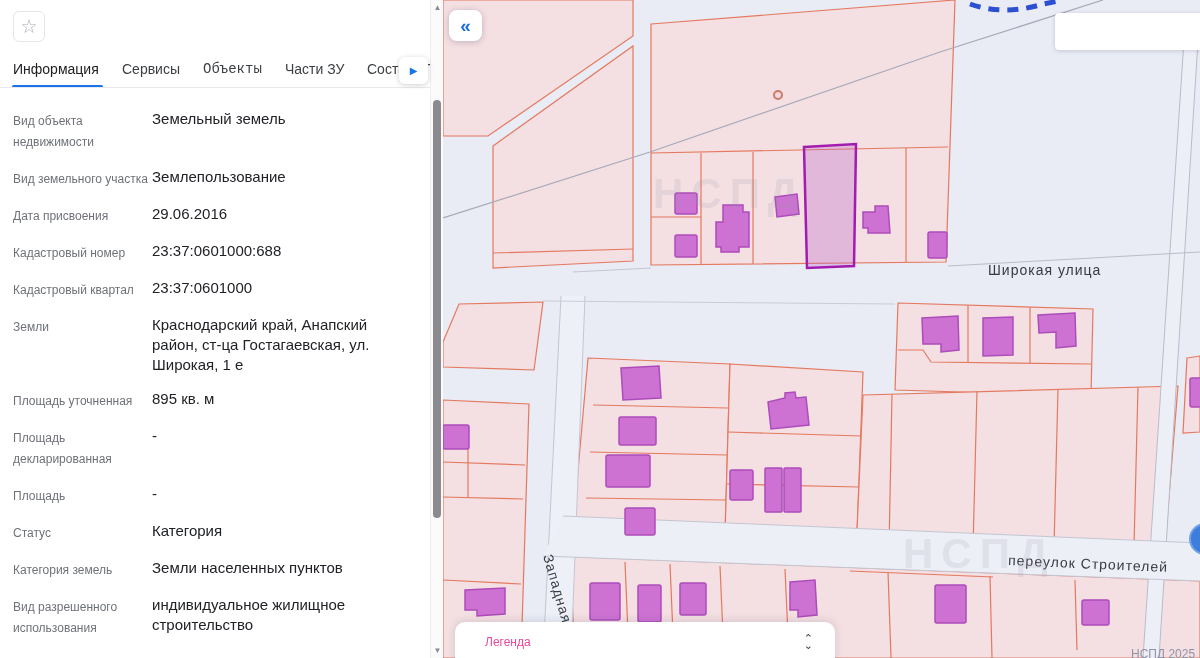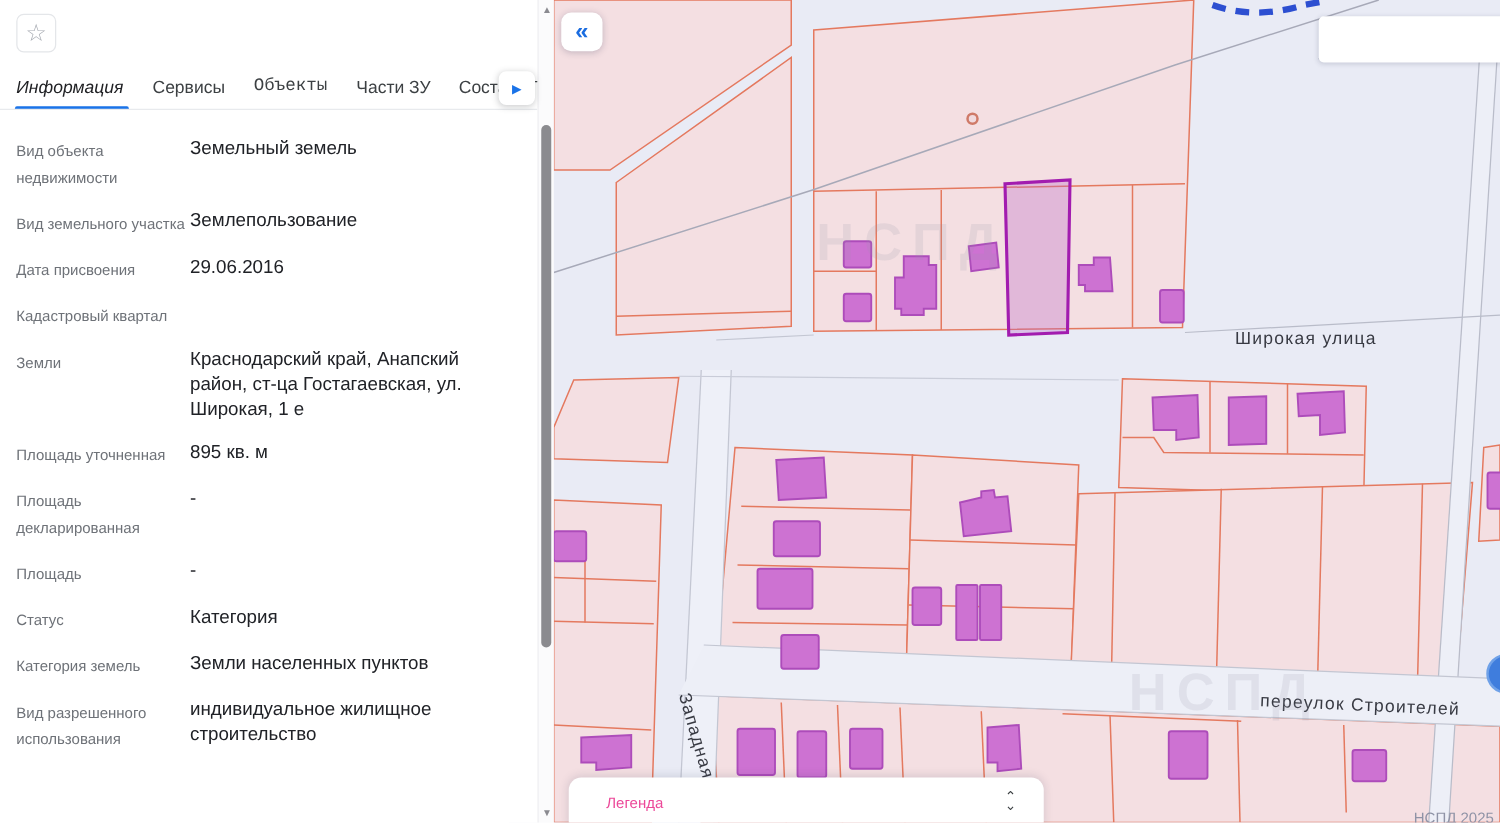--- a/index.html
+++ b/index.html
@@ -39,21 +39,21 @@
 </head>
 <body>
 
 <div class="panel">
   <div class="star-btn">
     <span>☆</span>
   </div>
 
   <div class="tabbar">
     <div id="tabs-host">
-        <span class="tab active" style="left: 13px; font-style: italic;">Информация</span>
+        <span class="tab active" style="left: 13px;">Информация</span>
         <span class="tab" style="left: 122px; text-align: right;">Сервисы</span>
         <span class="tab" style="left: 203px; font-family: Liberation Mono, monospace;">Объекты</span>
         <span class="tab" style="left: 285px;">Части ЗУ</span>
         <span class="tab" style="left: 367px;">Состав</span>
         <span class="tab" style="left: 425px;">П</span>
       </div>
     <div class="tabs-more">
       <span>▶</span>
     </div>
     <div class="tab-underline"></div>
@@ -67,21 +67,26 @@
       </div>
       <div class="frow">
         <div class="flabel">Вид земельного участка</div>
         <div class="fvalue">Землепользование</div>
       </div>
       <div class="frow">
         <div class="flabel">Дата присвоения</div>
         <div class="fvalue">29.06.2016</div>
       </div>
       <div class="frow">
+        <div class="flabel">Кадастровый номер</div>
+        <div class="fvalue">23:37:0601000:688</div>
+      </div>
+      <div class="frow">
         <div class="flabel">Кадастровый квартал</div>
+        <div class="fvalue">23:37:0601000</div>
       </div>
       <div class="frow">
         <div class="flabel">Земли</div>
         <div class="fvalue">Краснодарский край, Анапский район, ст-ца Гостагаевская, ул. Широкая, 1 е</div>
       </div>
       <div class="frow">
         <div class="flabel">Площадь уточненная</div>
         <div class="fvalue">895 кв. м</div>
       </div>
       <div class="frow">

